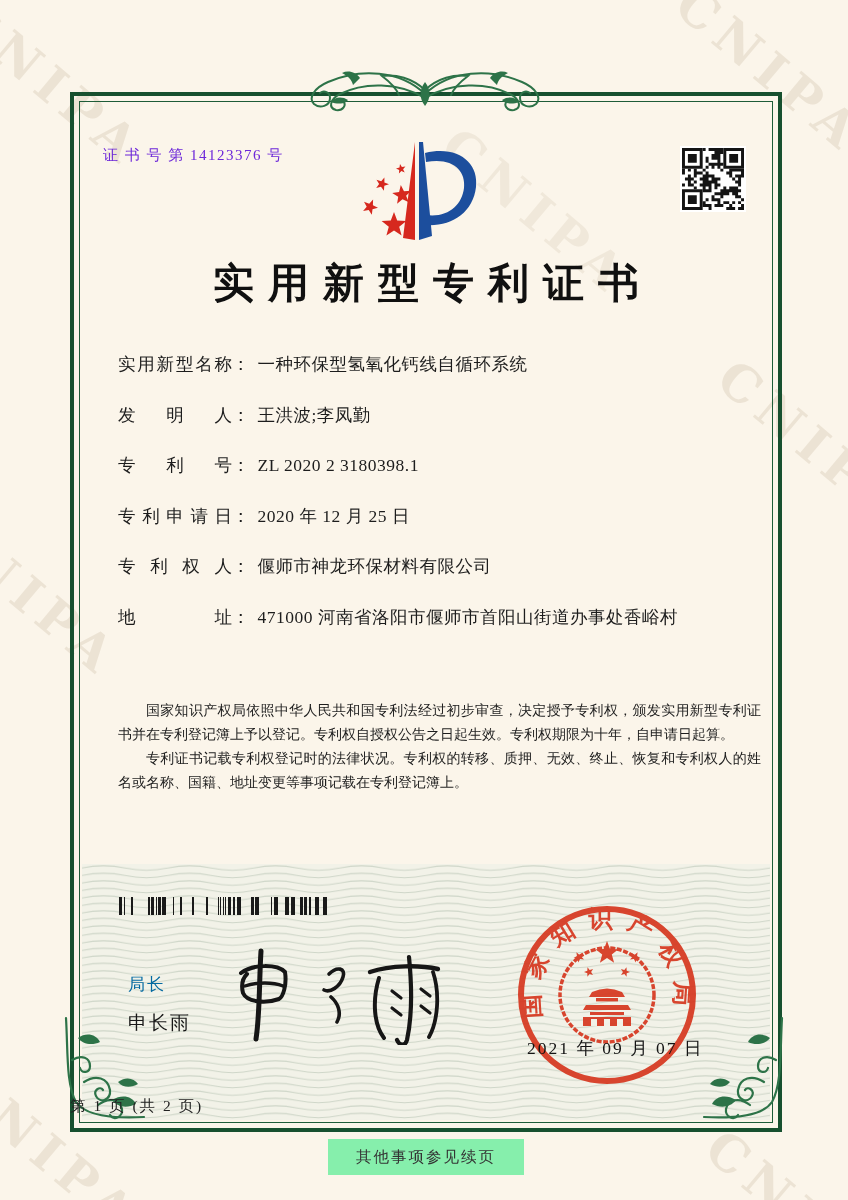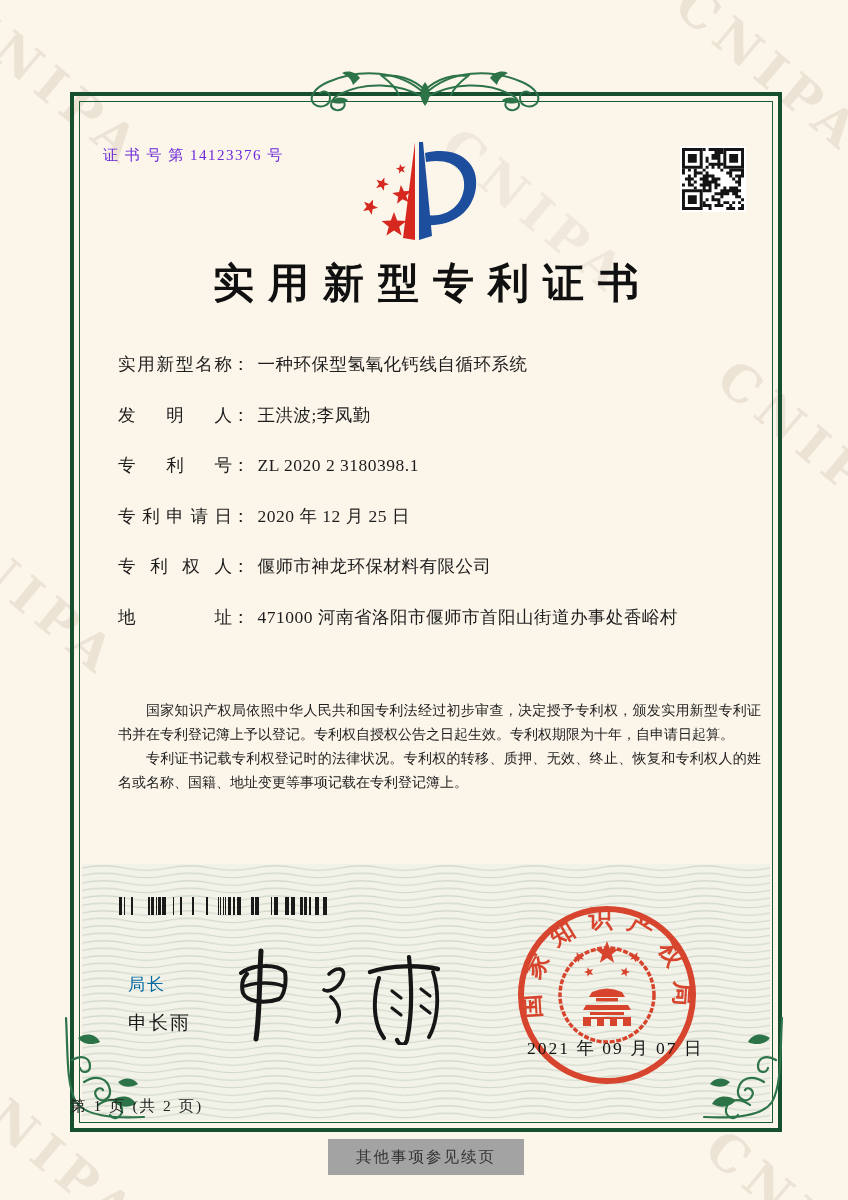--- a/index.html
+++ b/index.html
@@ -32,21 +32,21 @@
   .body-text{position:absolute; z-index:3; left:118px; top:699px; width:643px;
     font-size:14px; line-height:24px; text-align:justify; color:#1d1d1d;}
   .body-text p{margin:0; text-indent:2em;}
   .barcode{position:absolute; z-index:3; left:119px; top:897px; line-height:0;}
   .post-label{position:absolute; z-index:3; left:128px; top:973px; font-size:17px; letter-spacing:2px; color:#0369a1;}
   .post-name{position:absolute; z-index:3; left:128px; top:1010px; font-size:19px; letter-spacing:2px; color:#161616;}
   .signature{position:absolute; z-index:3; left:233px; top:941px;}
   .seal{position:absolute; z-index:3; left:512px; top:900px;}
   .seal-date{position:absolute; z-index:4; left:527px; top:1036px; font-size:17.5px; letter-spacing:2px; color:#141414;}
   .page-indicator{position:absolute; z-index:3; left:70px; top:1096px; width:712px; text-align:left; font-size:15.5px; color:#222; letter-spacing:2px;}
-  .cont-note{position:absolute; z-index:3; left:328px; top:1139px; width:196px; height:36px; background:#a3a3a3;
+  .cont-note{position:absolute; z-index:3; left:328px; top:1139px; width:196px; height:36px; background:#86efac;
     text-align:center; line-height:36px; font-size:15.5px; letter-spacing:2px; color:#333;}
 </style>
 </head>
 <body>
 
 <div class="page">
 
   <div class="wm" style="left:-18px; top:-12px;">CNIPA</div>
   <div class="wm" style="left:702px; top:-26px;">CNIPA</div>
   <div class="wm" style="left:468px; top:116px; color:#f0e8da;">CNIPA</div>

